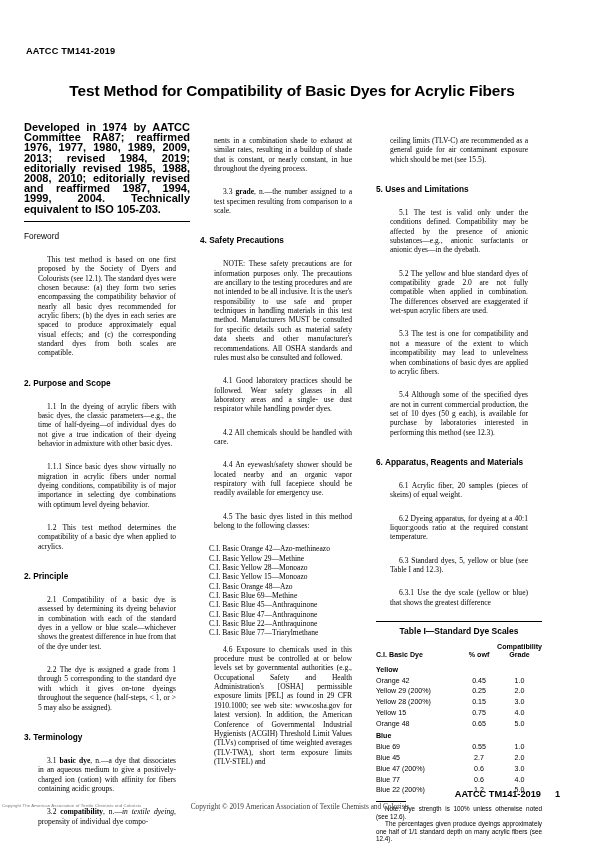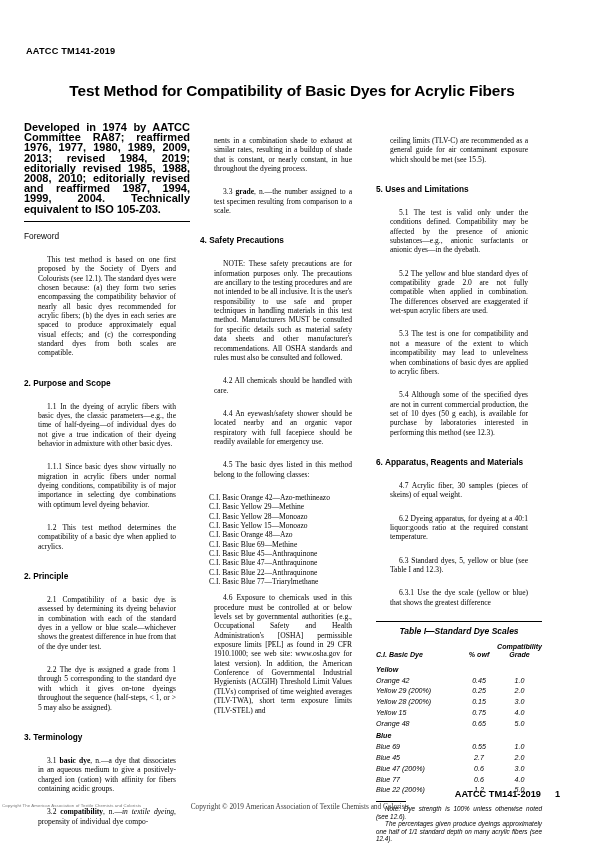--- a/index.html
+++ b/index.html
@@ -91,21 +91,21 @@
     padding: 0;
     list-style: none;
   }
   .dyelist li {
     font-size: 7.55px;
     line-height: 9.35px;
     padding-left: 9px;
     white-space: nowrap;
   }
   
-  .tbl-wrap { margin-top: 12px; font-style: italic; }
+  .tbl-wrap { margin-top: 12px; }
   .tbl-rule-top {
     border: 0;
     border-top: 1.2px solid #000;
     margin: 0 0 4px 0;
   }
   .tbl-title {
     font-family: "Liberation Sans", sans-serif;
     font-weight: bold;
     font-size: 8.5px;
     text-align: center;
@@ -216,20 +216,21 @@
       <p><span>3.2 </span><b class="inl">compatibility</b><span>, n.—</span><i class="inl">in textile dyeing</i><span>, propensity of individual dye compo-</span></p>
     </div>
 
     <div class="col">
 
       <p class="noind">nents in a combination shade to exhaust at similar rates, resulting in a buildup of shade that is constant, or nearly constant, in hue throughout the dyeing process.</p>
       <p><span>3.3 </span><b class="inl">grade</b><span>, n.—the number assigned to a test specimen resulting from comparison to a scale.</span></p>
 
       <h2 class="sec">4. Safety Precautions</h2>
       <p>NOTE: These safety precautions are for information purposes only. The precautions are ancillary to the testing procedures and are not intended to be all inclusive. It is the user's responsibility to use safe and proper techniques in handling materials in this test method. Manufacturers MUST be consulted for specific details such as material safety data sheets and other manufacturer's recommendations. All OSHA standards and rules must also be consulted and followed.</p>
+      <p>4.1 Good laboratory practices should be followed. Wear safety glasses in all laboratory areas and a single- use dust respirator while handling powder dyes.</p>
       <p>4.2 All chemicals should be handled with care.</p>
       <p>4.4 An eyewash/safety shower should be located nearby and an organic vapor respiratory with full facepiece should be readily available for emergency use.</p>
       <p>4.5 The basic dyes listed in this method belong to the following classes:</p>
 
       <ul class="dyelist">
         <li>C.I. Basic Orange 42—Azo-methineazo</li>
         <li>C.I. Basic Yellow 29—Methine</li>
         <li>C.I. Basic Yellow 28—Monoazo</li>
         <li>C.I. Basic Yellow 15—Monoazo</li>
         <li>C.I. Basic Orange 48—Azo</li>
@@ -247,21 +248,21 @@
 
       <p class="noind">ceiling limits (TLV-C) are recommended as a general guide for air contaminant exposure which should be met (see 15.5).</p>
 
       <h2 class="sec">5. Uses and Limitations</h2>
       <p>5.1 The test is valid only under the conditions defined. Compatibility may be affected by the presence of anionic substances—e.g., anionic surfactants or anionic dyes—in the dyebath.</p>
       <p>5.2 The yellow and blue standard dyes of compatibility grade 2.0 are not fully compatible when applied in combination. The differences observed are exaggerated if wet-spun acrylic fibers are used.</p>
       <p>5.3 The test is one for compatibility and not a measure of the extent to which incompatibility may lead to unlevelness when combinations of basic dyes are applied to acrylic fibers.</p>
       <p>5.4 Although some of the specified dyes are not in current commercial production, the set of 10 dyes (50 g each), is available for purchase by laboratories interested in performing this method (see 12.3).</p>
 
       <h2 class="sec">6. Apparatus, Reagents and Materials</h2>
-      <p>4.7 Acrylic fiber, 30 samples (pieces of skeins) of equal weight.</p>
+      <p>6.1 Acrylic fiber, 20 samples (pieces of skeins) of equal weight.</p>
       <p>6.2 Dyeing apparatus, for dyeing at a 40:1 liquor:goods ratio at the required constant temperature.</p>
       <p>6.3 Standard dyes, 5, yellow or blue (see Table I and 12.3).</p>
       <p>6.3.1 Use the dye scale (yellow or blue) that shows the greatest difference</p>
 
       <div class="tbl-wrap">
         <hr class="tbl-rule-top">
         <div class="tbl-title">Table I—Standard Dye Scales</div>
 
         <table class="dye">
           <thead>

